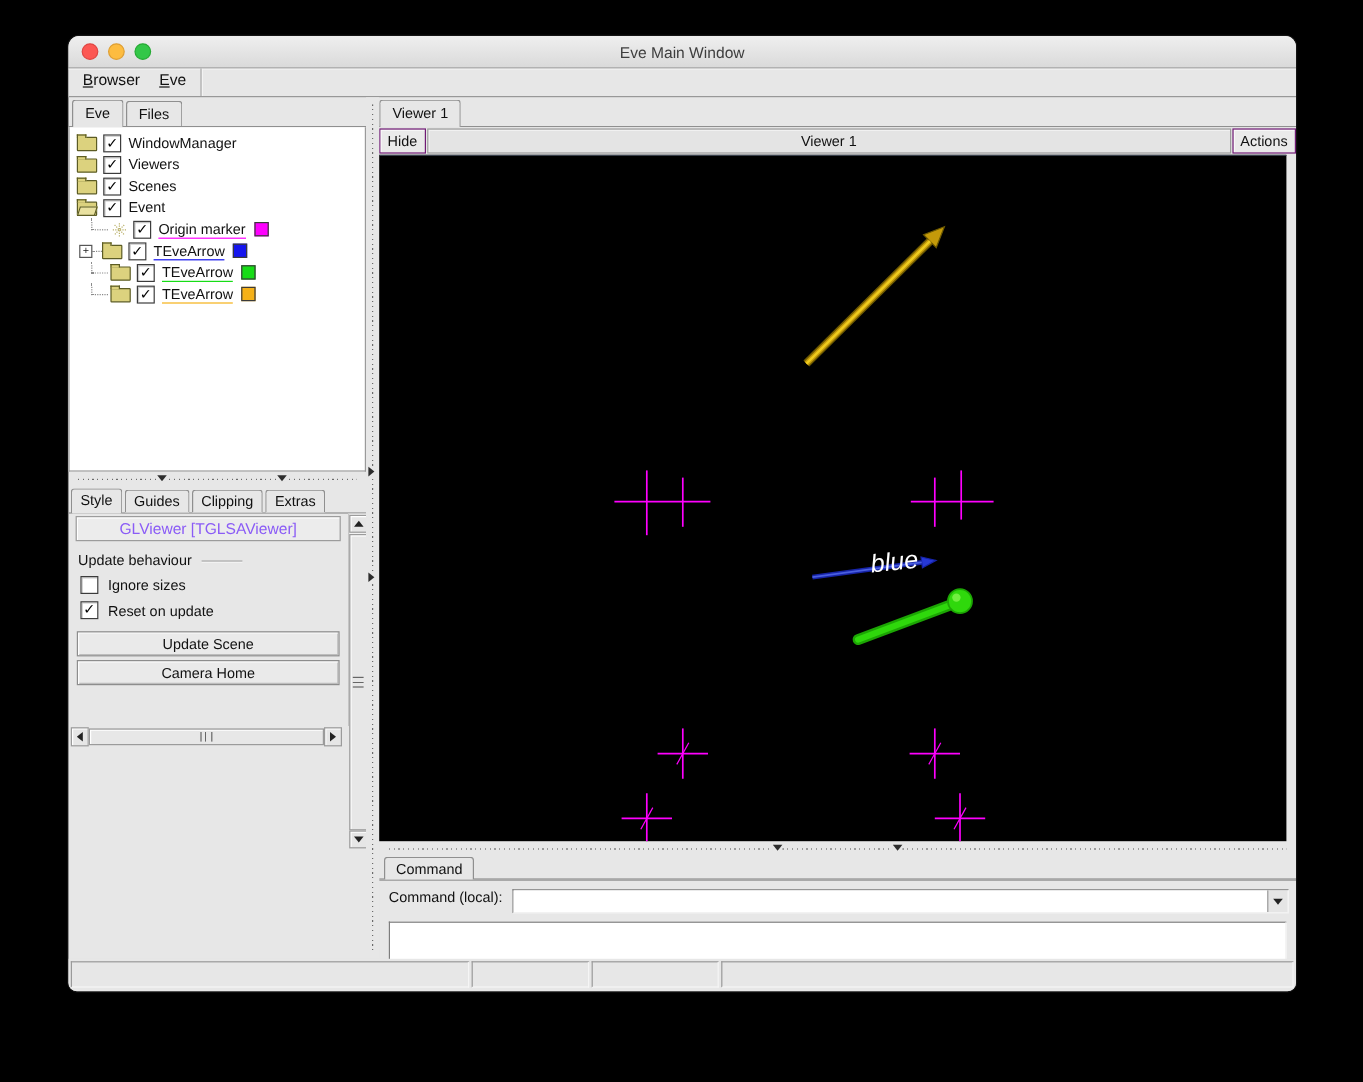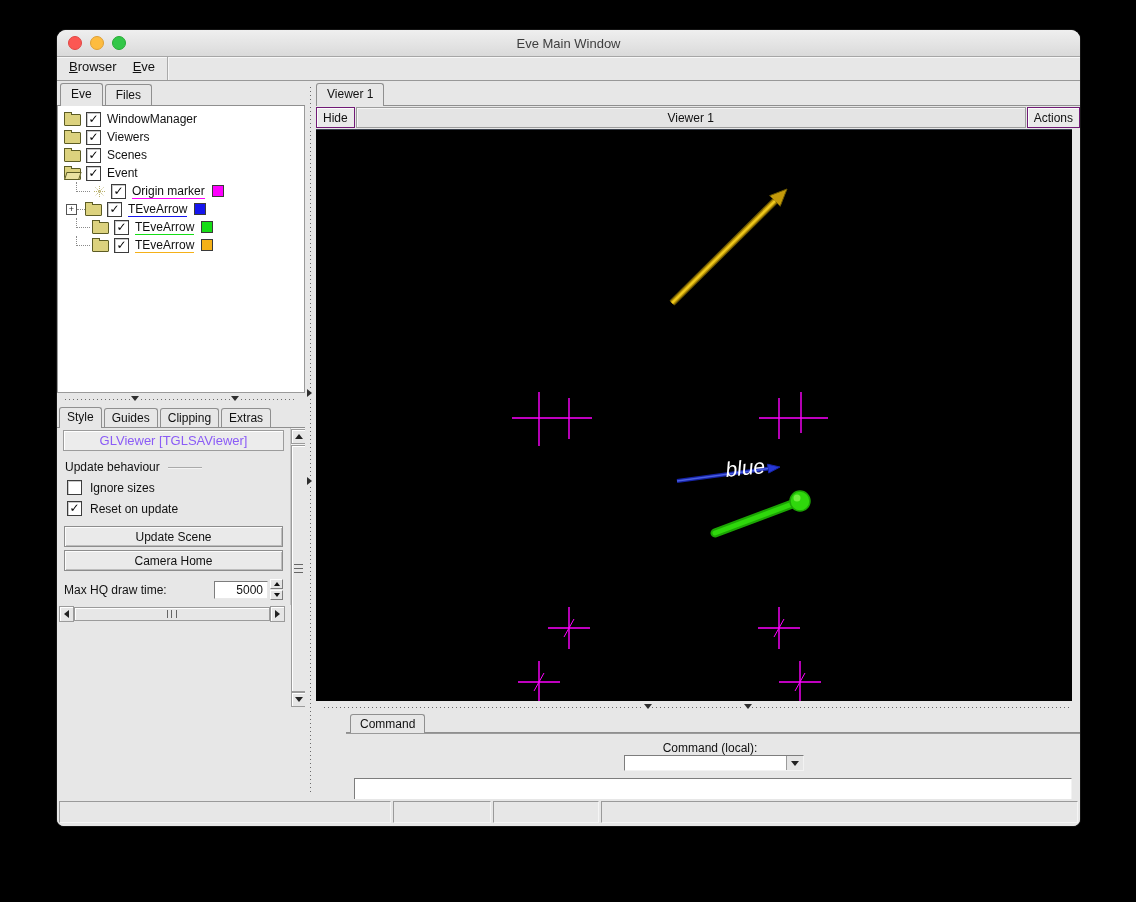--- a/index.html
+++ b/index.html
@@ -117,25 +117,25 @@
   
   .rtabs{height:24px;padding-left:0;}
   .rtoolbar{height:21px;display:flex;align-items:stretch;padding:1px 0 1px 0;flex:none;background:#e7e7e7;}
   .toolbtn{padding:0 6px;background:#eaeaea;border:1px solid #701a75;box-shadow:inset 1px 1px 0 #fcfcfc;
         display:flex;align-items:center;font-size:12px;}
   .vtitle{flex:1;margin:0 1px;background:#e4e4e4;border:1px solid #9d9d9d;box-shadow:inset 1px 1px 0 #f5f5f5;
         display:flex;align-items:center;justify-content:center;font-size:12px;}
   .viewport{height:571px;width:756px;background:#000;flex:none;border-top:1px solid #39404c;position:relative;}
   .viewport svg{display:block;}
   
-  .command{flex:1;display:flex;flex-direction:column;min-height:0;margin-left:30px;}
+  .command{flex:1;display:flex;flex-direction:column;min-height:0;}
   .ctabs{height:19px;padding-left:4px;}
   .ctabs .tab{padding:2px 9px;}
   .cbody{flex:1;border-top:1px solid #9a9a9a;padding:7px 6px 0 8px;}
-  .crow{display:flex;align-items:center;flex-direction:column;}
+  .crow{display:flex;}
   .crow .lbl{margin-right:8px;white-space:nowrap;}
   .combo{flex:1;height:18px;background:#fff;border:1px solid;border-color:#7d7d7d #f2f2f2 #f2f2f2 #7d7d7d;
         display:flex;align-items:stretch;}
   .combo .field{flex:1;border:none;outline:none;font:inherit;padding:0 3px;background:#fff;}
   .combo .drop{width:16px;background:#e5e5e5;border-left:1px solid #9b9b9b;display:flex;align-items:center;justify-content:center;}
   .coutput{margin:7px 2px 0 0;height:36px;background:#fff;border:1px solid;border-color:#7d7d7d #f2f2f2 #f2f2f2 #7d7d7d;}
   
   .statusbar{height:22px;flex:none;display:flex;align-items:stretch;padding:2px 2px 3px 2px;gap:2px;background:#e7e7e7;}
   .scell{border:1px solid;border-color:#9a9a9a #f5f5f5 #f5f5f5 #9a9a9a;}
   .scell.c1{width:330px;flex:none;}
@@ -261,33 +261,20 @@
             <span class="lbl">Ignore sizes</span>
           </div>
           <div class="cbrow">
             <span class="cb checked"></span>
             <span class="lbl">Reset on update</span>
           </div>
 
           <div class="btn3d bigbtn first">Update Scene</div>
           <div class="btn3d bigbtn">Camera Home</div>
 
-          <div class="spinrow first">
-            <span>Max HQ draw time:</span>
-            <span class="spacer"></span>
-            <span class="spinbox">5000</span>
-            <span class="spinbtns">
-                <span class="sb">
-                  <span class="t-up" style="border-bottom-width:4px"></span>
-                </span>
-                <span class="sb">
-                  <span class="t-dn" style="border-top-width:4px"></span>
-                </span>
-              </span>
-          </div>
 
         </div>
 
         <div class="vscroll">
           <span class="sbtnv">
               <span class="t-up"></span>
             </span>
           <span class="vthumb">
               <span class="gripv"></span>
             </span>

